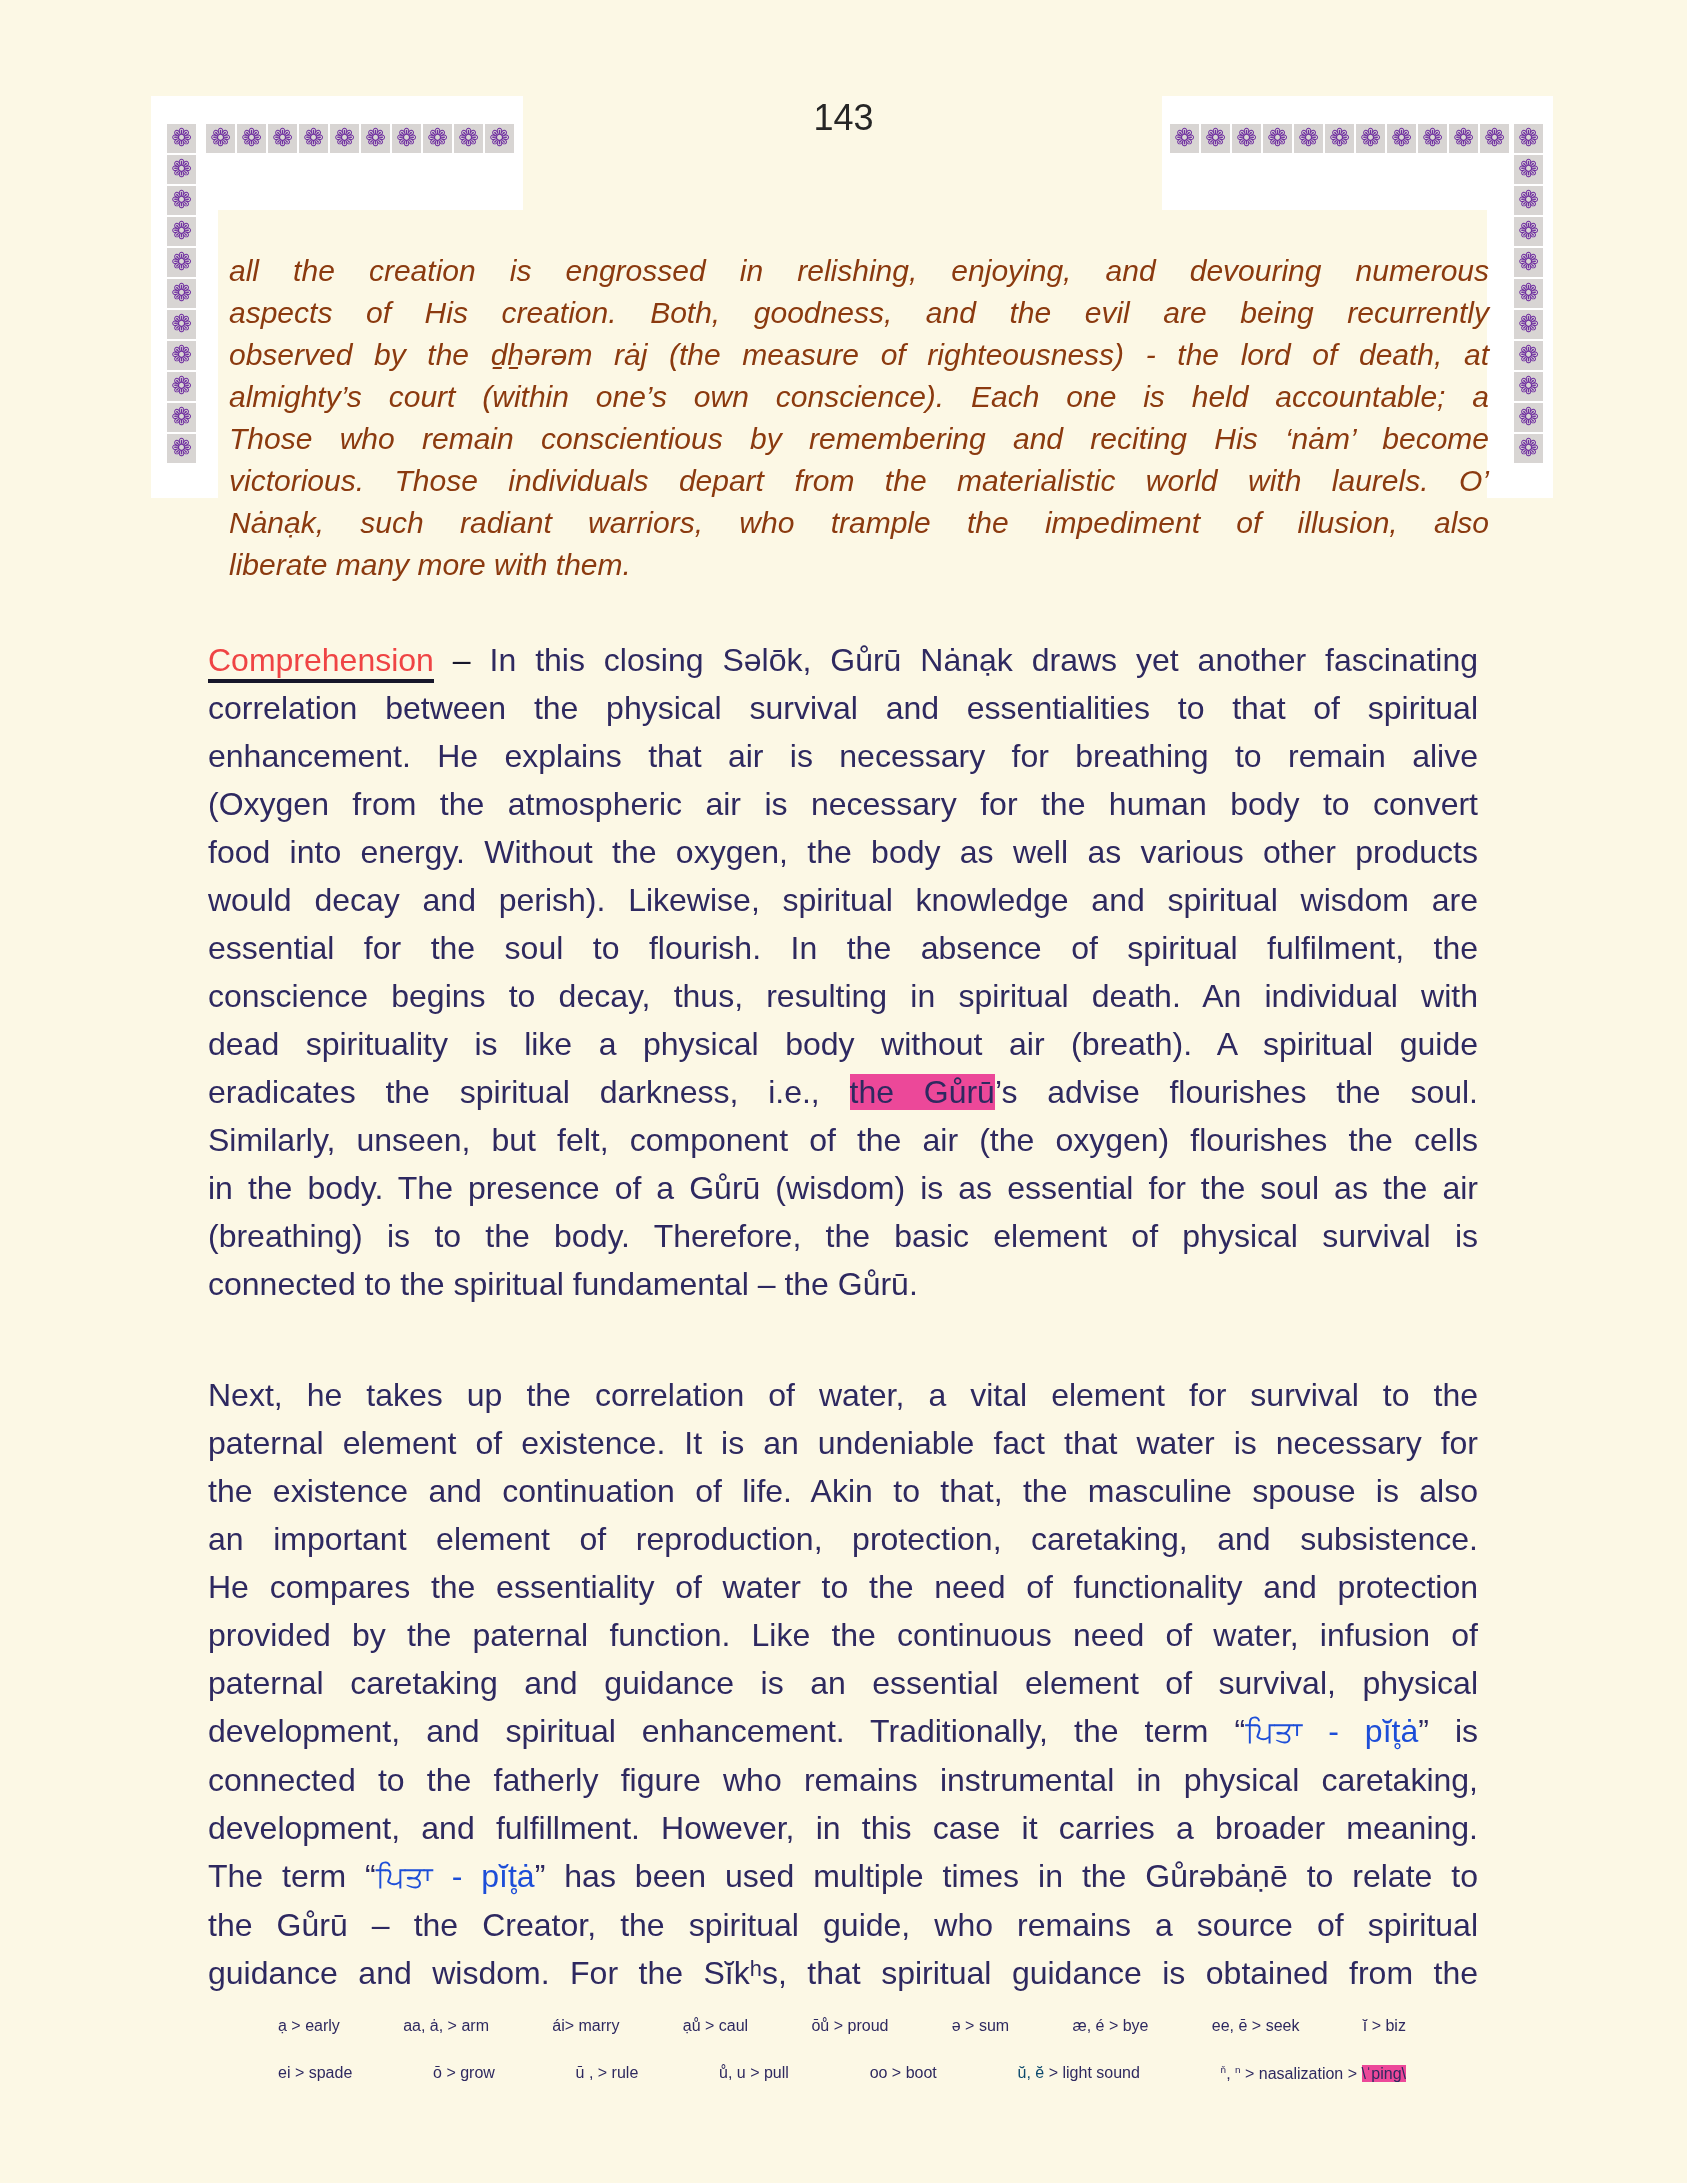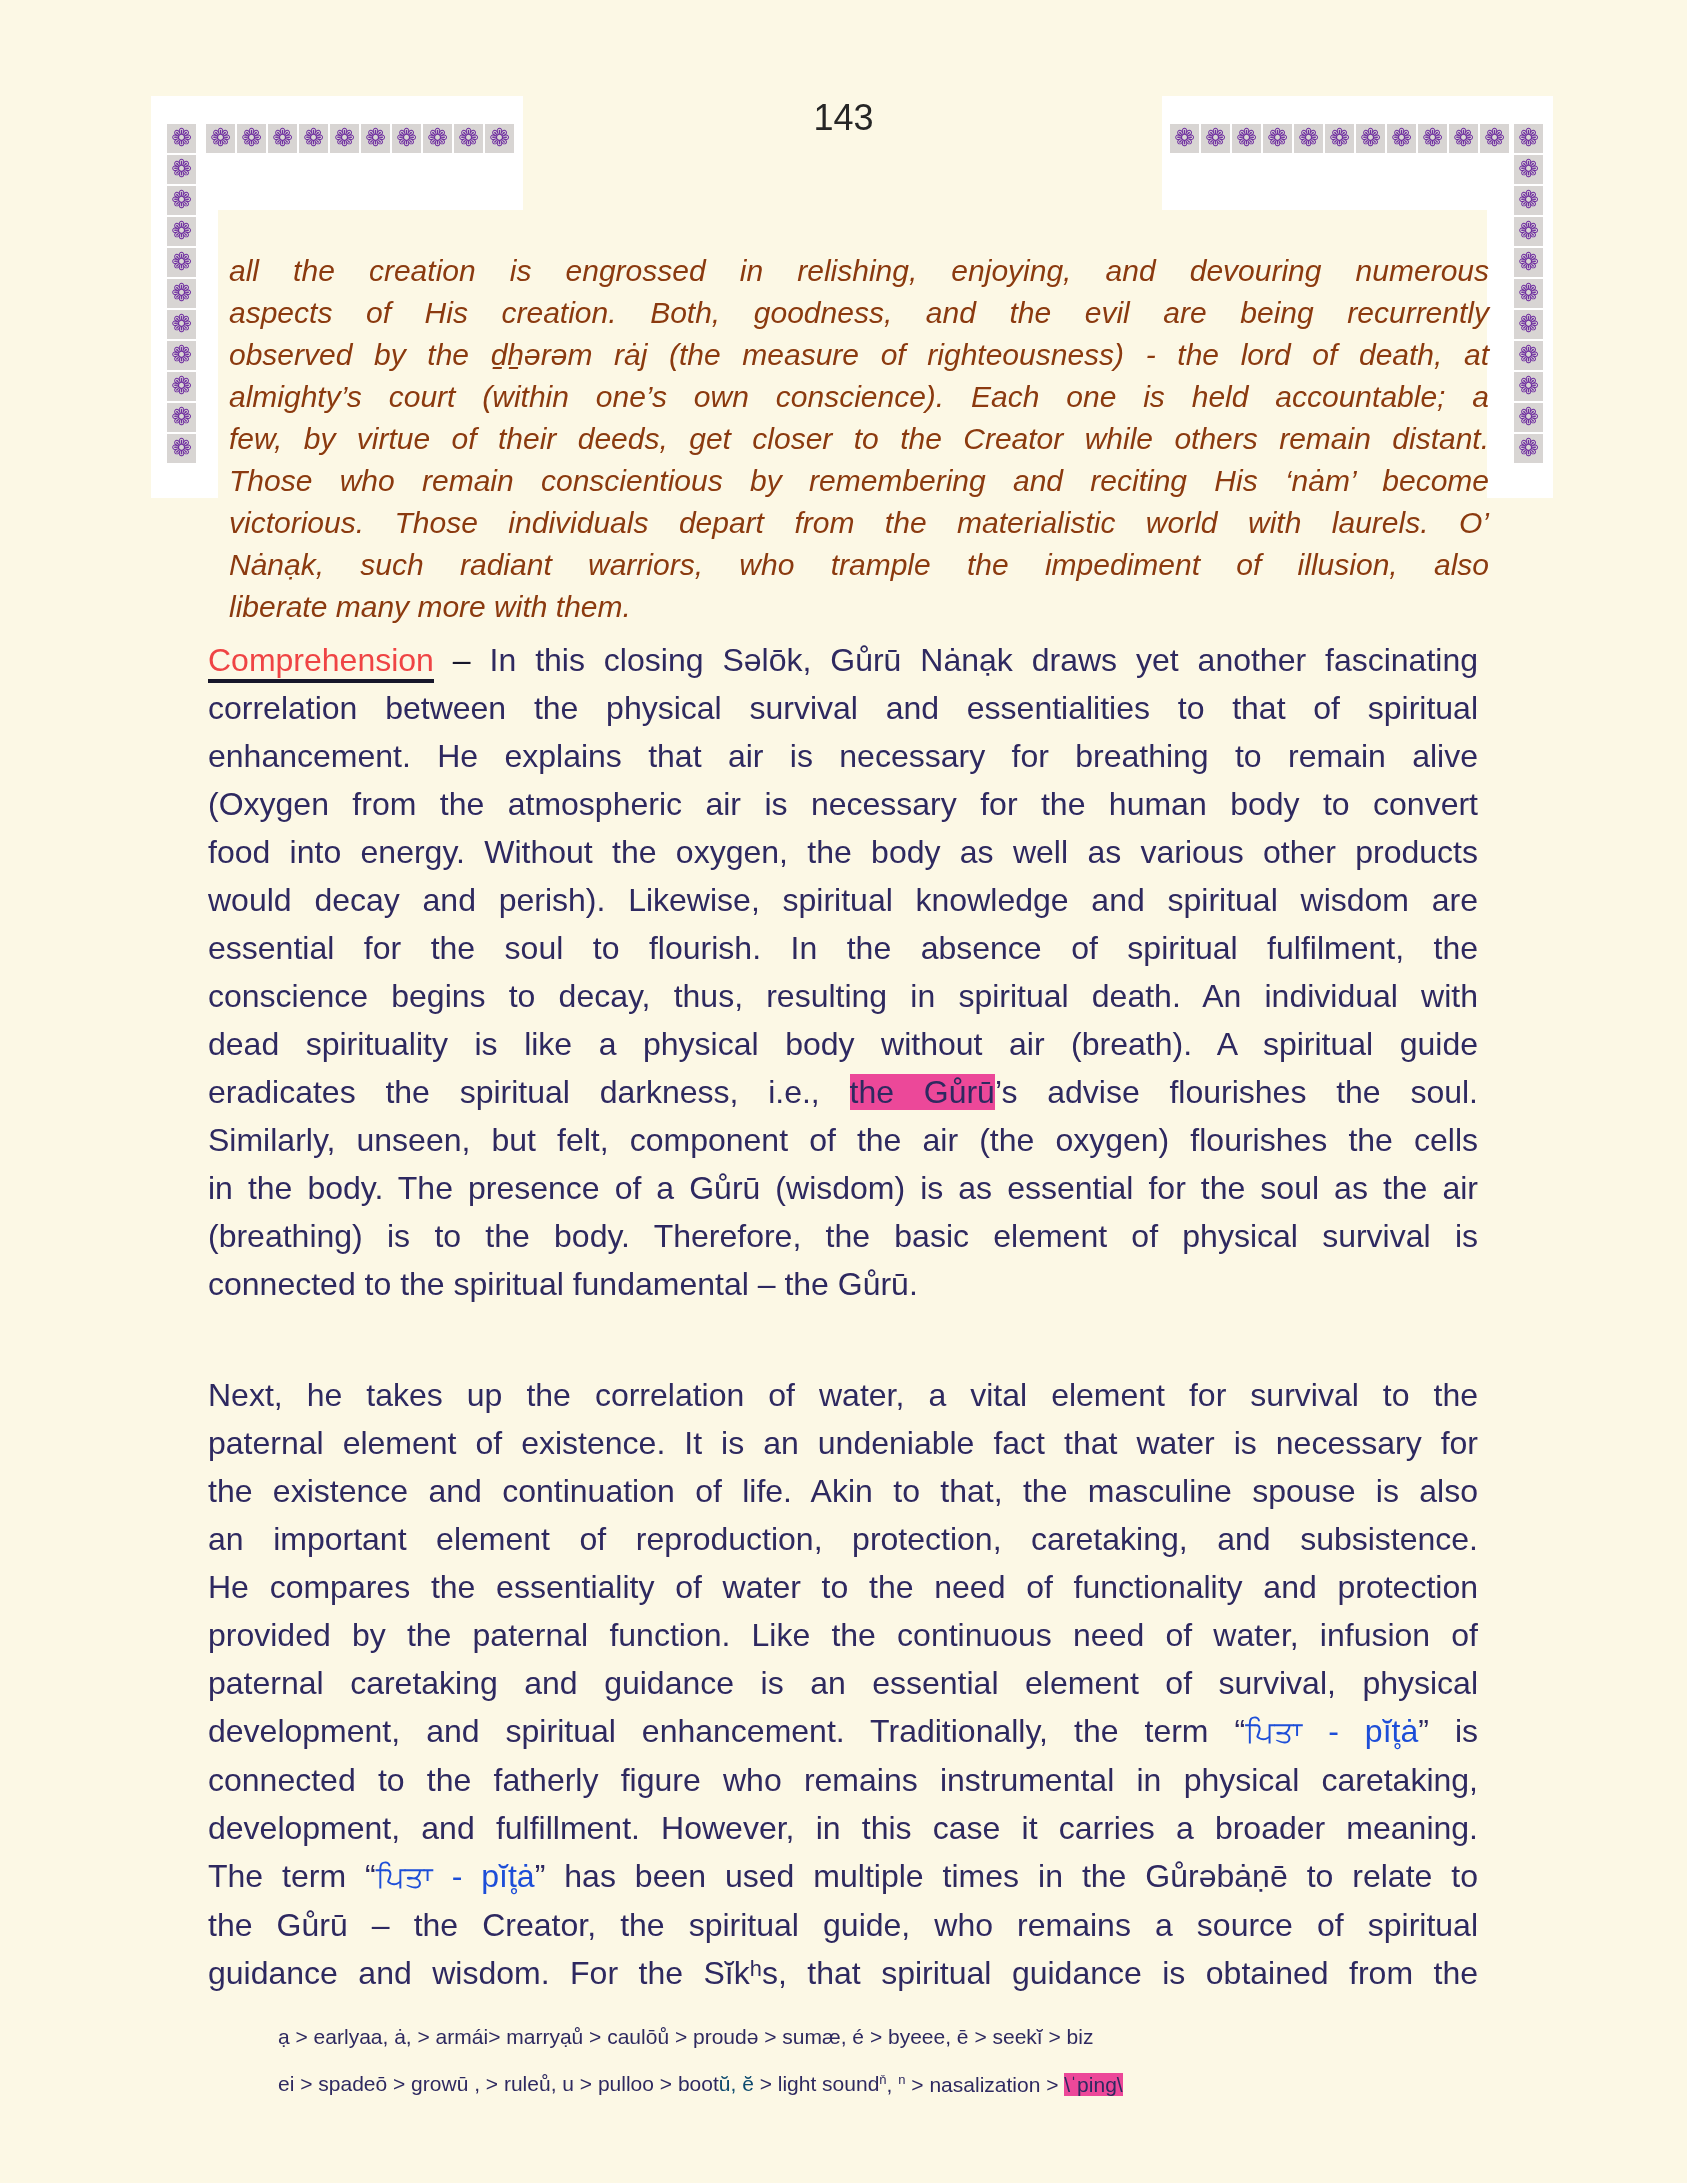--- a/index.html
+++ b/index.html
@@ -46,22 +46,22 @@
   .run-label { color:#ef4444; border-bottom:4px solid #17172B; padding-bottom:1.3px; }
   .run-dash  { color:#17172B; }
   .run-blue  { color:#1d4ed8; }
   .run-gm    { font-size:0.94em; }
   .run-hl    { background:#ec4899; }
   .run-gray  { color:#0c4a6e; }
   .run-sup   { vertical-align:super; font-size:0.62em; }
   
   .footer-row {
     position:absolute; left:278px; width:1128px;
-    display:flex; justify-content:flex-start;
-    font-size:21px; color:#2E2960; white-space:nowrap;margin-top:8px;
+    display:flex; justify-content:space-between;
+    font-size:16px; color:#2E2960; white-space:nowrap;
   }
   #footer-row-0 { top:2017px; }
   #footer-row-1 { top:2064px; }
   .fitem { flex:0 0 auto; }
 </style>
 </head>
 <body>
 
 <div class="page">
 
@@ -122,21 +122,20 @@
       <span class="fcell">❁</span>
       <span class="fcell">❁</span>
       <span class="fcell">❁</span>
     </div>
 
   <div class="para p-brown" id="para-salok">
       <div class="line">all the creation is engrossed in relishing, enjoying, and devouring numerous</div>
       <div class="line">aspects of His creation. Both, goodness, and the evil are being recurrently</div>
       <div class="line">observed by the ḏẖərəm rȧj (the measure of righteousness) - the lord of death, at</div>
       <div class="line">almighty’s court (within one’s own conscience). Each one is held accountable; a</div>
-      <div class="line">few, by virtue of their deeds, get closer to the Creator while others remain distant.</div>
       <div class="line">Those who remain conscientious by remembering and reciting His ‘nȧm’ become</div>
       <div class="line">victorious. Those individuals depart from the materialistic world with laurels. O’</div>
       <div class="line">Nȧnạk, such radiant warriors, who trample the impediment of illusion, also</div>
       <div class="line flush">liberate many more with them.</div>
     </div>
 
   <div class="para p-navy" id="para-comprehension">
       <div class="line"><span class="run-label">Comprehension</span><span class="run-dash"> – </span><span>In this closing Səlōk, Gůrū Nȧnạk draws yet another fascinating</span></div>
       <div class="line">correlation between the physical survival and essentialities to that of spiritual</div>
       <div class="line">enhancement. He explains that air is necessary for breathing to remain alive</div>

